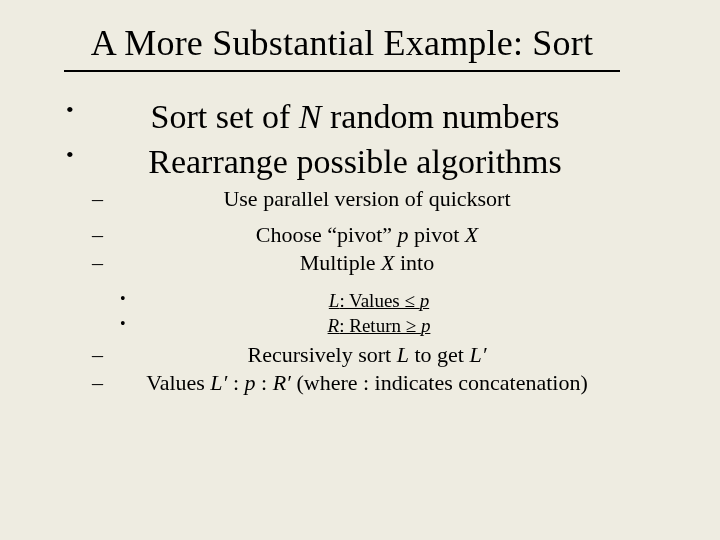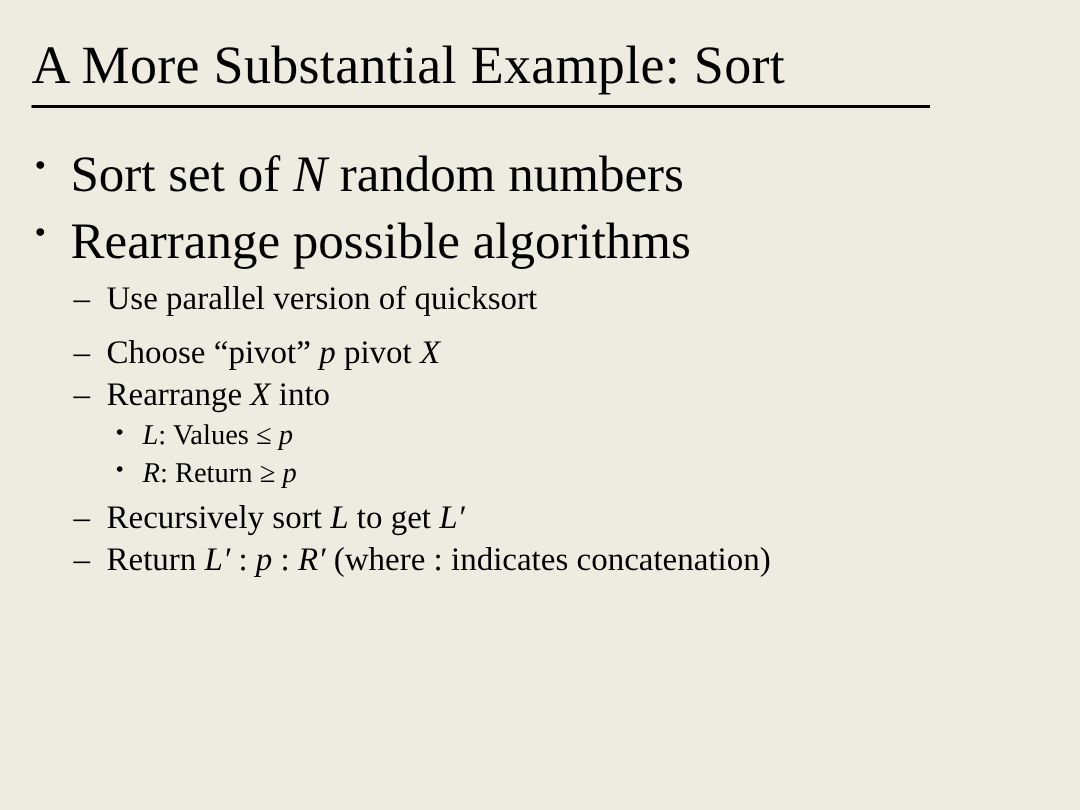--- a/index.html
+++ b/index.html
@@ -8,21 +8,22 @@
     width: 720px;
     height: 540px;
     background: #eeece1;
     font-family: "Book Antiqua", "Palatino Linotype", Palatino, Georgia, serif;
     color: #000;
   }
   .slide {
     box-sizing: border-box;
     width: 660px;
     height: 540px;
-    padding: 22px 40px 20px 21px;
+    padding: 22px 40px 20px 64px;
+    text-align: center;
   }
   .title {
     font-size: 36px;
     font-weight: 400;
     margin: 0 0 6px 0;
     padding-bottom: 6px;
     border-bottom: 2px solid #000;
     letter-spacing: 0.2px;
   }
   ul { list-style: none; margin: 0; padding: 0; }
@@ -48,21 +49,21 @@
     padding-left: 50px;
     position: relative;
     margin-bottom: 0;
   }
   .lvl2 > li::before {
     content: "–";
     position: absolute;
     left: 28px;
     top: 0;
   }
-  .lvl3 { margin-top: 2px; }
+  .lvl3 { margin-top: 12px; text-decoration: underline; }
   .lvl3 > li {
     font-size: 19px;
     line-height: 1.3;
     padding-left: 74px;
     position: relative;
   }
   .lvl3 > li::before {
     content: "•";
     position: absolute;
     left: 56px;
@@ -88,32 +89,32 @@
     <li>Use parallel version of quicksort</li>
   </ul>
 
   <div class="gap"></div>
 
   <ul class="lvl2">
     <li>
       <span>Choose “pivot” </span><span class="it">p</span><span> pivot </span><span class="it">X</span>
     </li>
     <li>
-      <span>Rearrange </span><span class="it">X</span><span> into</span>
+      <span>Multiple </span><span class="it">X</span><span> into</span>
     </li>
   </ul>
   <ul class="lvl3">
     <li>
       <span class="it">L</span><span>: Values ≤ </span><span class="it">p</span>
     </li>
     <li>
       <span class="it">R</span><span>: Return ≥ </span><span class="it">p</span>
     </li>
   </ul>
   <ul class="lvl2">
     <li>
       <span>Recursively sort </span><span class="it">L</span><span> to get </span><span class="it">L′</span>
     </li>
     <li>
-      <span>Return </span><span class="it">L′</span><span> : </span><span class="it">p</span><span> : </span><span class="it">R′</span><span> (where : indicates concatenation)</span>
+      <span>Values </span><span class="it">L′</span><span> : </span><span class="it">p</span><span> : </span><span class="it">R′</span><span> (where : indicates concatenation)</span>
     </li>
   </ul>
 </div>
 
 </body></html>

